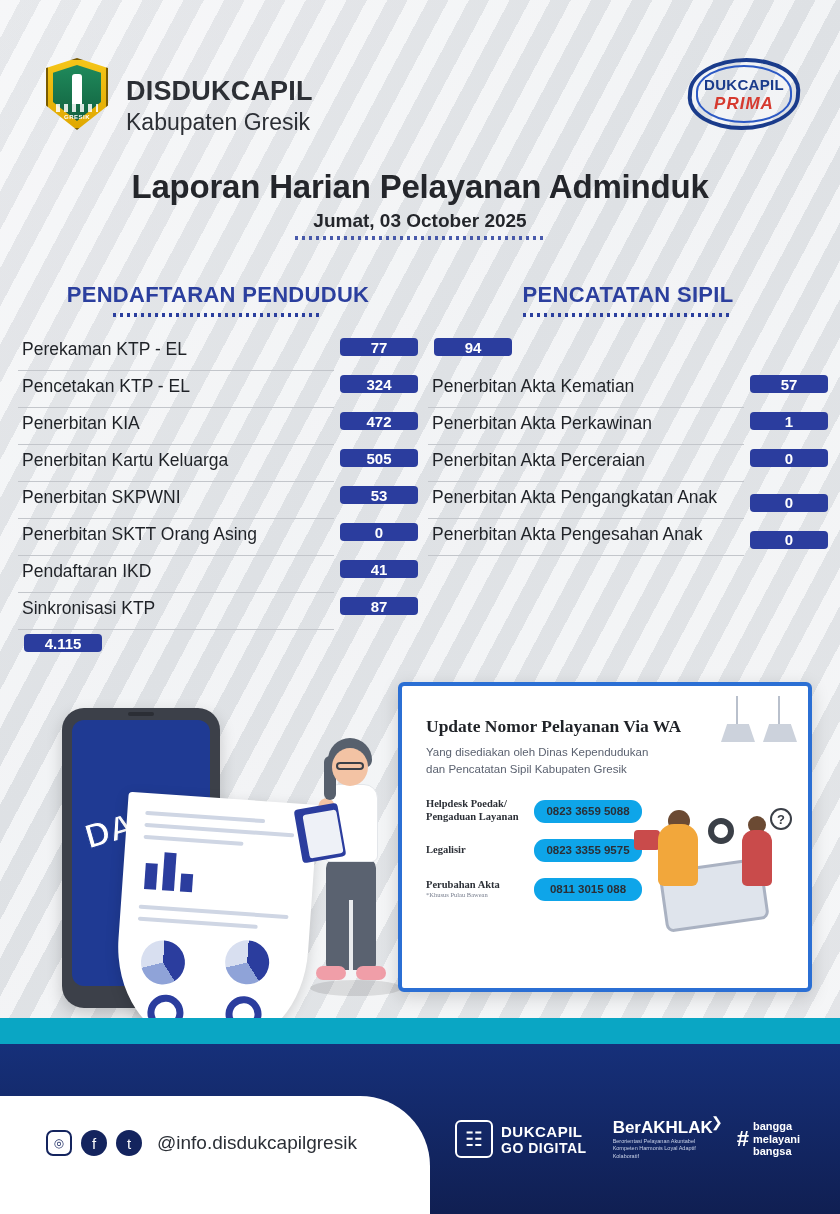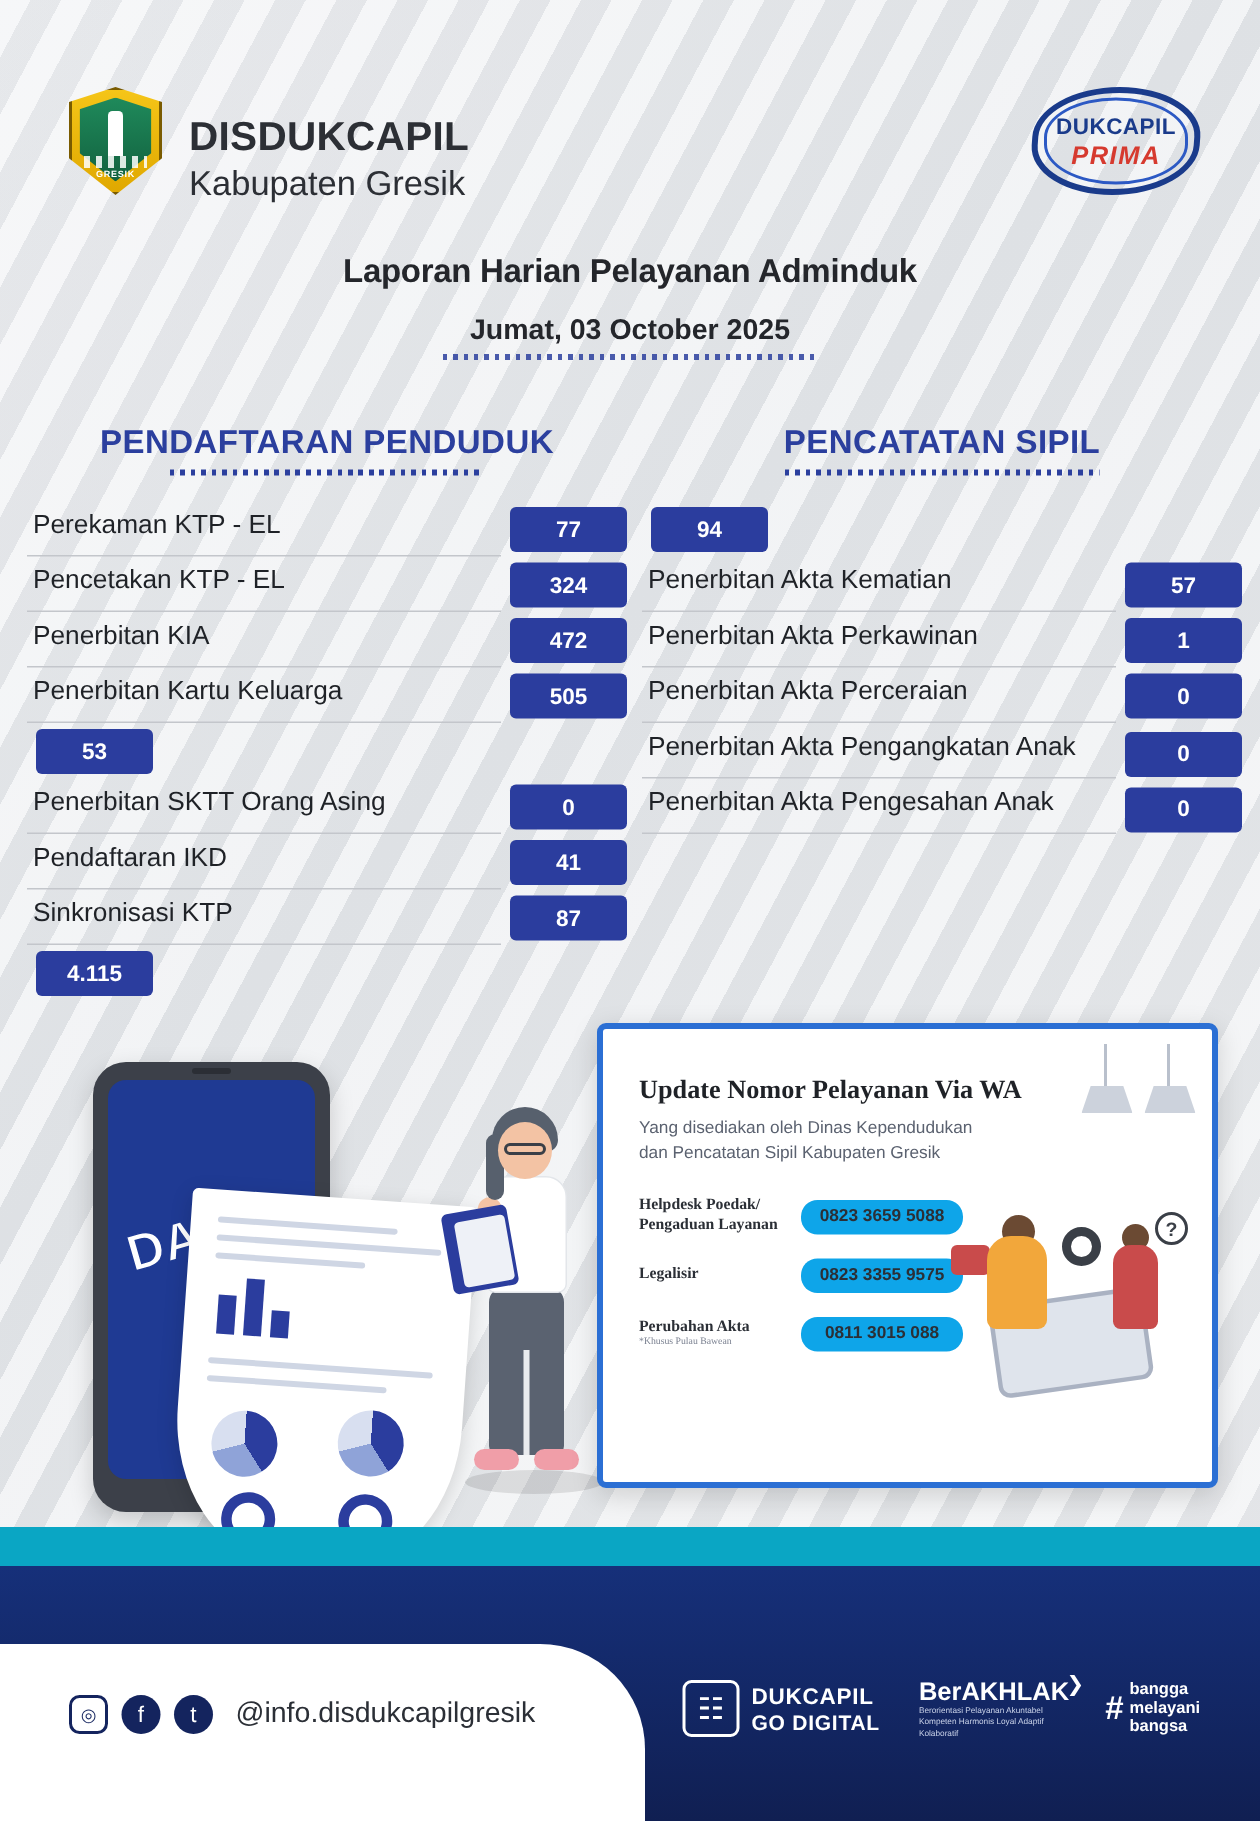--- a/index.html
+++ b/index.html
@@ -74,21 +74,21 @@
   }
   .logo-prima .t2 {
     position: absolute; top: 40px; left: 0; right: 0; text-align: center;
     font-size: 17px; font-weight: bold; font-style: italic; color: #d63a2f;
     letter-spacing: 1px;
   }
 
   
   .main-title {
     position: absolute; top: 168px; left: 0; right: 0; text-align: center;
-    font-size: 22px; font-weight: bold; color: #24262b; letter-spacing: -0.2px;
+    font-size: 33px; font-weight: bold; color: #24262b; letter-spacing: -0.2px;
   }
   .sub-title {
     position: absolute; top: 210px; left: 0; right: 0; text-align: center;
     font-size: 19px; font-weight: bold; color: #24262b;
   }
   .title-dots {
     position: absolute; top: 236px; left: 50%; transform: translateX(-50%);
     width: 250px; height: 4px;
     background: repeating-linear-gradient(90deg,#2b3f9e 0 3px, transparent 3px 7px);
     opacity: .85;
@@ -111,21 +111,21 @@
     display: flex; align-items: flex-start; min-height: 37px;
     padding-top: 2px;
   }
   .row-label {
     flex: 1 1 auto; font-size: 17.5px; color: #1f2227; line-height: 1.25;
     padding: 3px 8px 6px 4px;
     border-bottom: 1px solid #c3c6cb;
     align-self: stretch;
   }
   .badge {
-    flex: 0 0 auto; width: 78px; height: 30px; margin-left: 6px; margin-top: 2px;
+    flex: 0 0 auto; width: 78px; height: 18px; margin-left: 6px; margin-top: 2px;
     background: #2b3d9e; color: #ffffff; border-radius: 4px;
     display: flex; align-items: center; justify-content: center;
     font-size: 15px; font-weight: bold;
   }
   .badge.tall { align-self: center; }
 
   
   .illus { position: absolute; left: 0; right: 0; top: 670px; height: 375px; }
 
   .phone {
@@ -309,20 +309,21 @@
       </div>
       <div class="row">
         <div class="row-label">Penerbitan KIA</div>
         <div class="badge">472</div>
       </div>
       <div class="row">
         <div class="row-label">Penerbitan Kartu Keluarga</div>
         <div class="badge">505</div>
       </div>
       <div class="row">
+        <div class="row-label">Penerbitan SKPWNI</div>
         <div class="badge">53</div>
       </div>
       <div class="row">
         <div class="row-label">Penerbitan SKTT Orang Asing</div>
         <div class="badge">0</div>
       </div>
       <div class="row">
         <div class="row-label">Pendaftaran IKD</div>
         <div class="badge">41</div>
       </div>

